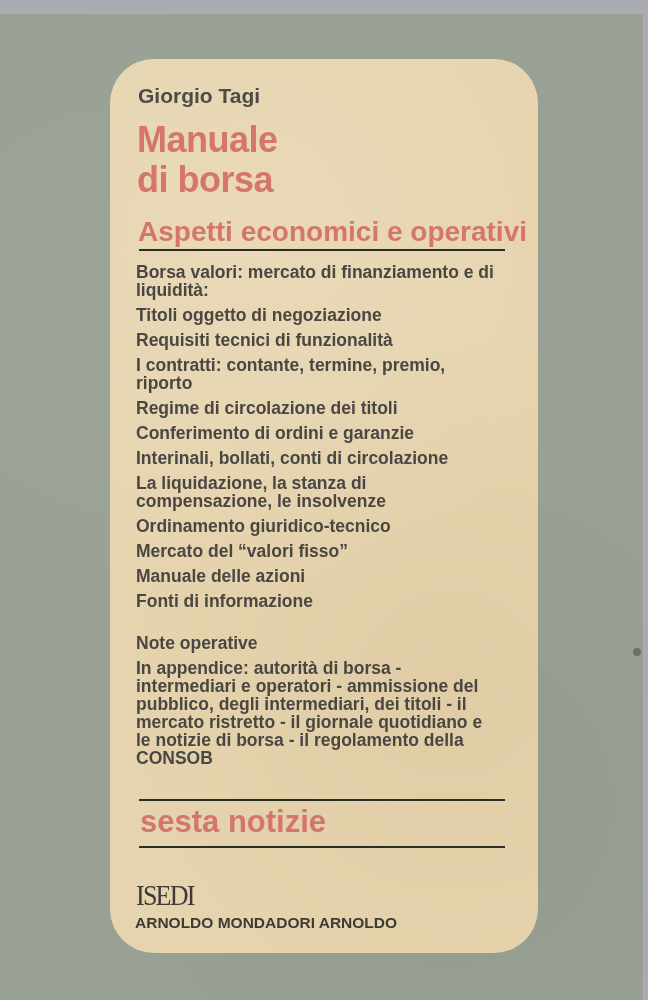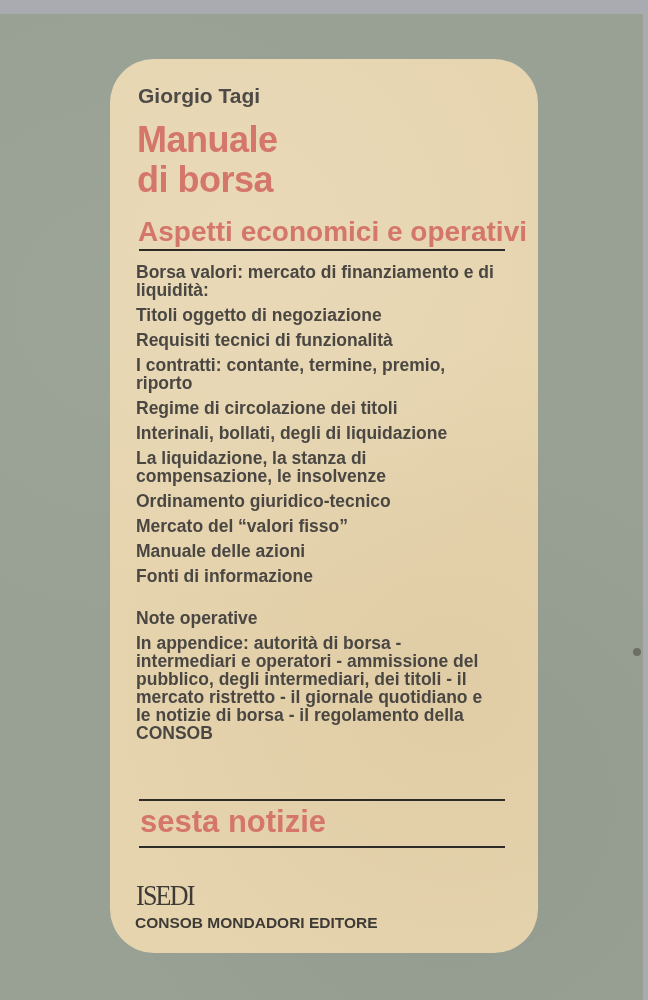--- a/index.html
+++ b/index.html
@@ -33,28 +33,29 @@
 </div>
 <div class="subtitle">Aspetti economici e operativi</div>
 <div class="rule" style="top:249px;"></div>
 
 <div class="toc">
   <div class="item">Borsa valori: mercato di finanziamento e di liquidità:</div>
   <div class="item">Titoli oggetto di negoziazione</div>
   <div class="item">Requisiti tecnici di funzionalità</div>
   <div class="item" style="width:365px;">I contratti: contante, termine, premio, riporto</div>
   <div class="item">Regime di circolazione dei titoli</div>
-  <div class="item">Interinali, bollati, degli di liquidazione</div>
+  <div class="item">Conferimento di ordini e garanzie</div>
+  <div class="item">Interinali, bollati, conti di circolazione</div>
   <div class="item" style="width:300px;">La liquidazione, la stanza di compensazione, le insolvenze</div>
   <div class="item">Ordinamento giuridico-tecnico</div>
   <div class="item">Mercato del “valori fisso”</div>
   <div class="item">Manuale delle azioni</div>
   <div class="item" style="margin-bottom:24px;">Fonti di informazione</div>
   <div class="item">Note operative</div>
   <div class="item" style="width:350px;">In appendice: autorità di borsa - intermediari e operatori - ammissione del pubblico, degli intermediari, dei titoli - il mercato ristretto - il giornale quotidiano e le notizie di borsa - il regolamento della CONSOB</div>
 </div>
 
 <div class="rule" style="top:799px;"></div>
 <div class="edition">sesta notizie</div>
 <div class="rule" style="top:846px;"></div>
 
 <div class="logo">ISEDI</div>
-<div class="publisher">CONSOB MONDADORI EDITORE</div>
+<div class="publisher">ARNOLDO MONDADORI ARNOLDO</div>
 
 </body></html>

